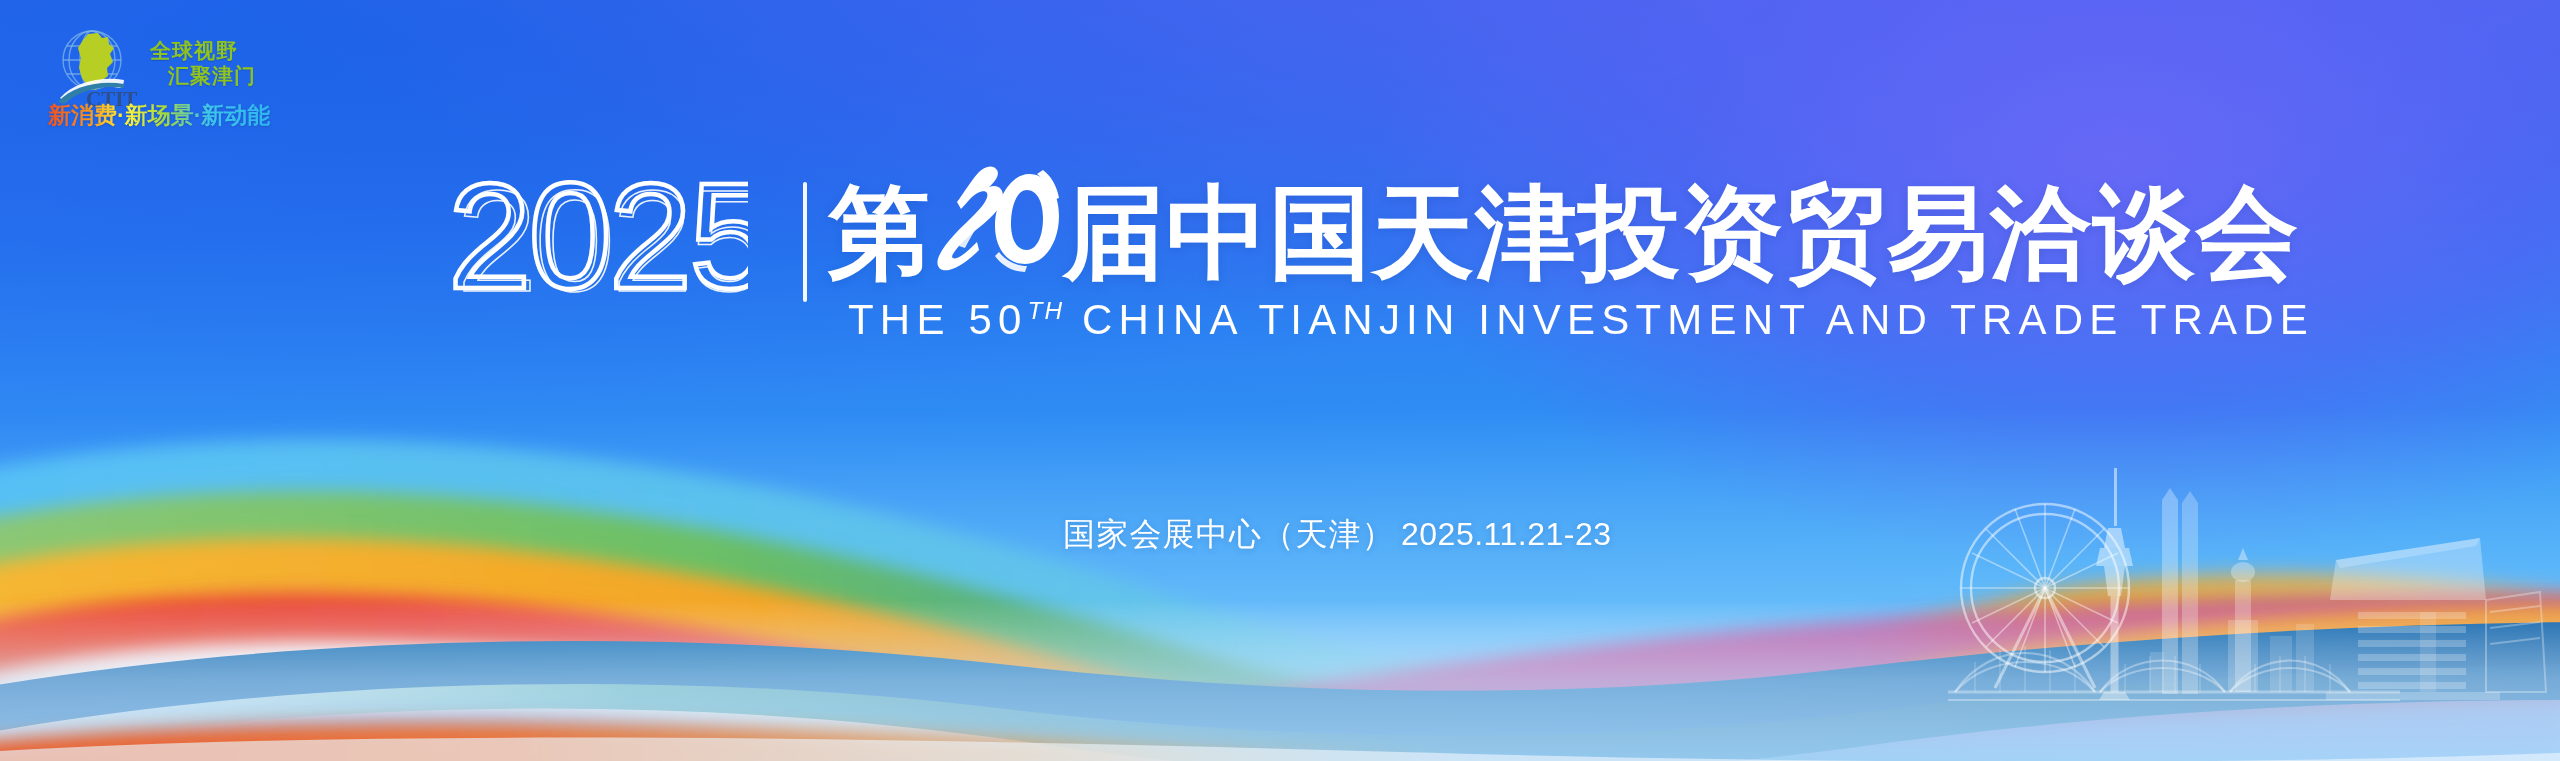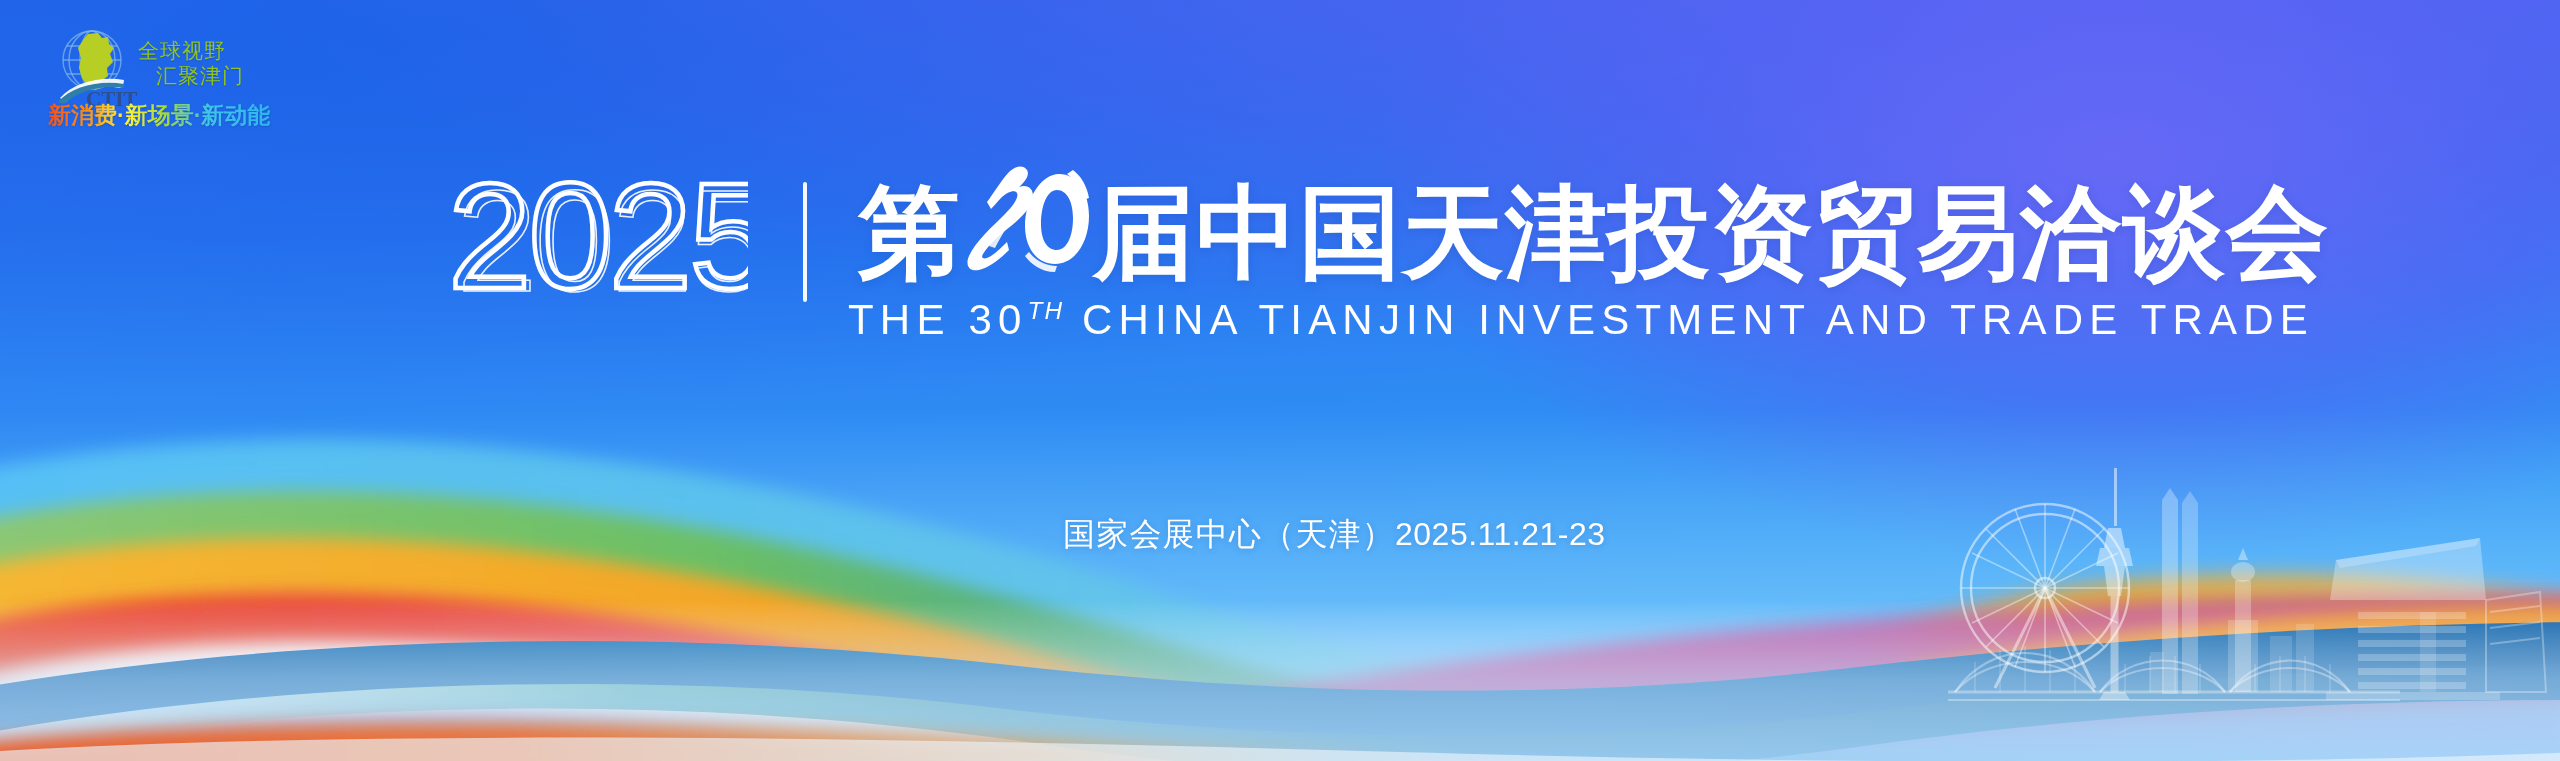--- a/index.html
+++ b/index.html
@@ -35,22 +35,22 @@
   
   #art{ position:absolute; inset:0; width:100%; height:100%; display:block; }
 
   
   .logo{
     position:absolute; left:42px; top:20px;
     width:240px; height:120px;
   }
   .logo-mark{ position:absolute; left:10px; top:4px; width:90px; height:86px; }
   .logo-slogan{
-    position:absolute; left:96px; top:18px;
-    font-size:21px; line-height:25px; font-weight:normal;
+    position:absolute; left:108px; top:18px;
+    font-size:21px; line-height:25px; font-weight:bold;
     color:#8fc31f; letter-spacing:1px;
     text-shadow:0 1px 1px rgba(0,40,90,.25);
   }
   .logo-slogan .l2{ padding-left:18px; display:block; }
   .logo-tagline{
     position:absolute; left:6px; top:80px;
     font-size:23px; font-weight:bold; letter-spacing:0px;
     white-space:nowrap;
     background:linear-gradient(90deg,#f04f22 0%,#f7931e 18%,#fff33b 35%,#a6d93b 52%,#3fc6ea 72%,#2fb6f0 100%);
     -webkit-background-clip:text; background-clip:text;
@@ -64,21 +64,21 @@
   }
   .year{
     position:absolute; left:0; top:-8px;
     width:300px; height:150px;
   }
   .divider{
     position:absolute; left:355px; top:4px;
     width:4px; height:120px; background:#fff; opacity:.95; border-radius:2px;
   }
   .cn-title{
-    position:absolute; left:410px; top:-14px;
+    position:absolute; left:380px; top:-14px;
     font-size:102px; line-height:1.12; font-weight:bold;
     color:#fff; letter-spacing:1px; white-space:nowrap;
     font-family:"DejaVu Sans","Liberation Sans",sans-serif;
     text-shadow:0 2px 10px rgba(10,60,150,.18);
   }
   .cn-title .brush{
     display:inline-block; vertical-align:-6px;
     width:128px; height:110px; position:relative; margin:0 2px;
   }
   .cn-title .brush svg{ position:absolute; left:0; top:-4px; }
@@ -90,21 +90,21 @@
   }
   .en-title sup{ font-size:.58em; letter-spacing:2px; vertical-align:super;font-style:italic; }
 
   
   .venue{
     position:absolute; left:1063px; top:513px;
     font-size:32px; color:#ffffff; letter-spacing:1.2px; white-space:nowrap;
     font-family:"DejaVu Sans","Liberation Sans",sans-serif;
     text-shadow:0 1px 6px rgba(20,70,160,.25);
   }
-  .venue .date{ font-family:"Liberation Sans",sans-serif; letter-spacing:.5px;}
+  .venue .date{ margin-left:6px; font-family:"Liberation Sans",sans-serif; letter-spacing:.5px;}
 </style>
 </head>
 <body>
 
 <div id="banner">
 
   <div class="bg-base"></div>
   <div class="bg-right-glow"></div>
   <div class="bg-bottom-light"></div>
 
@@ -408,21 +408,21 @@
                      C74,104 62,88 62,66 C62,40 78,14 96,14 Z
                      M94,30 C84,30 78,46 78,64 C78,80 84,90 94,90
                      C104,90 110,76 110,58 C110,42 104,30 94,30 Z"></path>
             <path d="M110,10 C118,16 124,26 126,38 L120,40 C116,28 110,18 104,14 Z"></path>
             <path d="M66,92 C72,100 82,106 94,106 L92,112 C78,112 68,104 62,96 Z" opacity=".9"></path>
           </g>
         </svg></span><span>届中国天津投资贸易洽谈会</span>
     </div>
 
     <div class="en-title">
-      <span>THE 30</span><sup>TH</sup>
+      <span>THE 50</span><sup>TH</sup>
       <span>CHINA TIANJIN INVESTMENT AND TRADE TRADE</span>
     </div>
   </div>
 
   <div class="venue">
     <span>国家会展中心（天津）</span><span class="date">2025.11.21-23</span>
   </div>
 
 </div>
 

